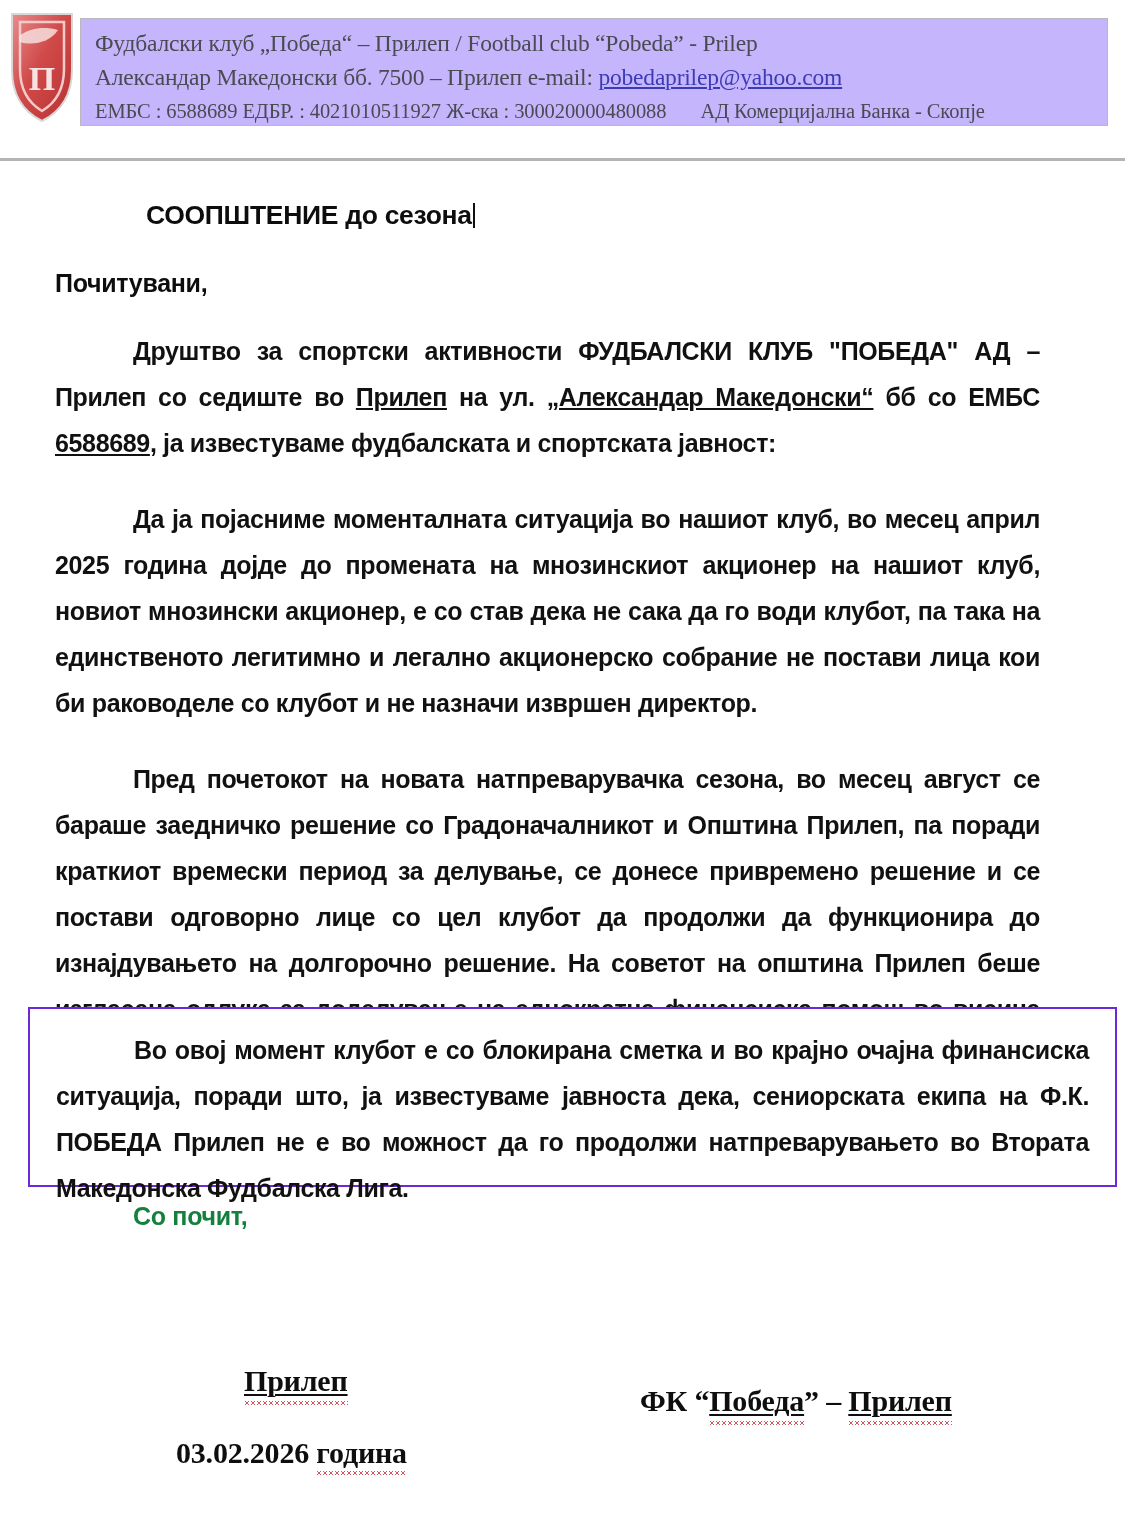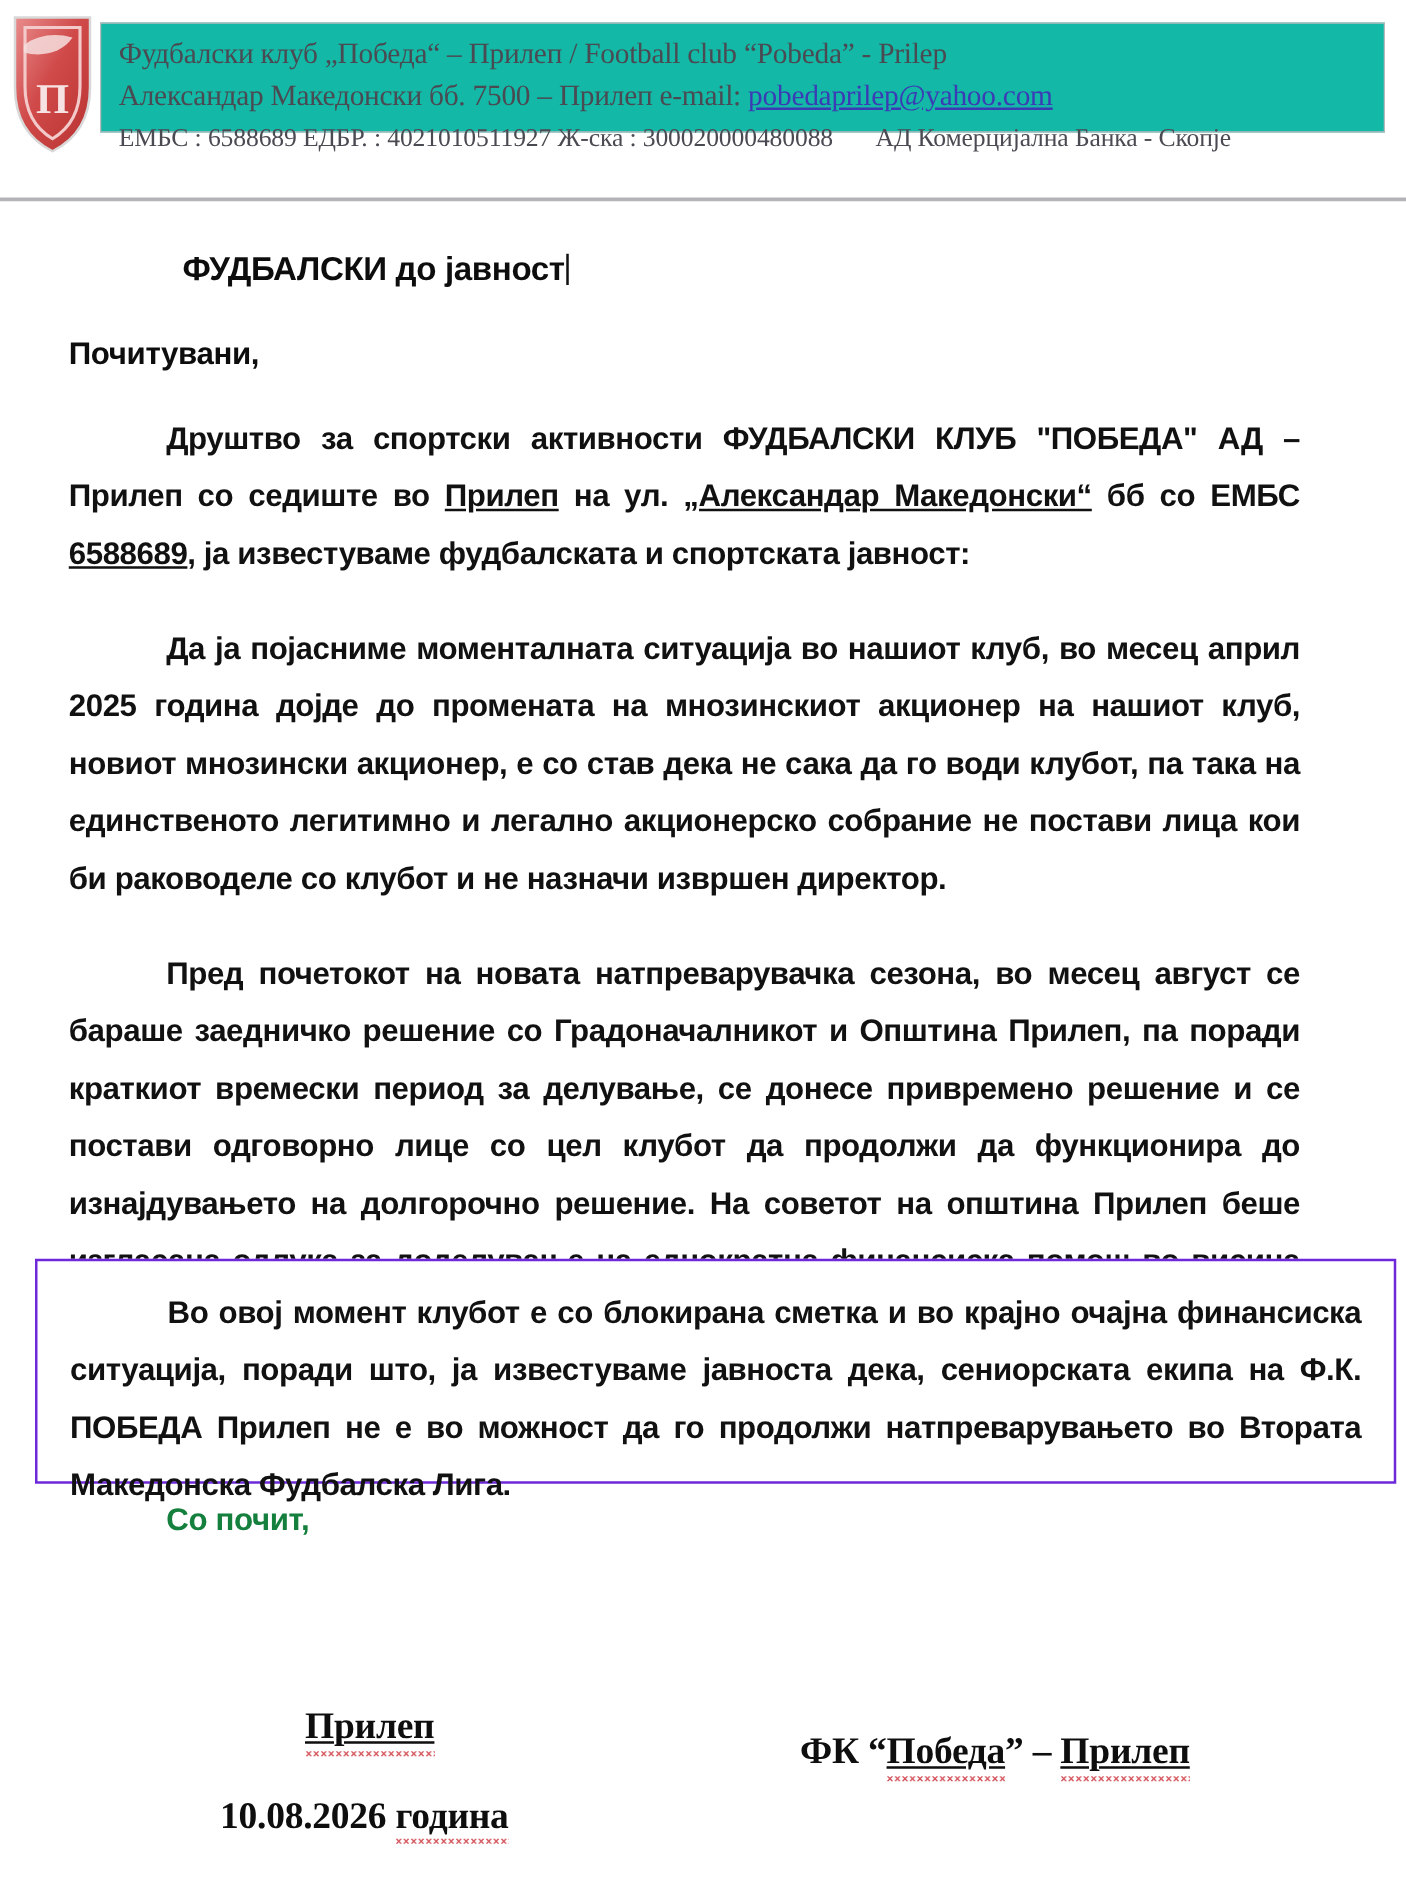--- a/index.html
+++ b/index.html
@@ -27,23 +27,23 @@
     left: 6px;
     top: 8px;
     width: 72px;
     height: 118px;
   }
   #letterhead-box {
     position: absolute;
     left: 80px;
     top: 18px;
     width: 1028px;
-    height: 88px;
+    height: 108px;
     border: 1px solid #b9b9bd;
-    background: #14b8a6;
+    background: #c4b5fd;
     box-sizing: border-box;
     padding: 7px 0 0 14px;
   }
   .lh-line {
     font-family: "Liberation Serif", serif;
     font-size: 23.5px;
     color: #4a4a52;
     line-height: 34px;
     white-space: nowrap;
     letter-spacing: -0.2px;
@@ -212,21 +212,21 @@
     <div class="lh-line">Фудбалски клуб „Победа“ – Прилеп / Football club “Pobeda” - Prilep</div>
     <div class="lh-line"><span>Александар Македонски бб. 7500 – Прилеп e-mail: </span><a id="letterhead-email" href="#">pobedaprilep@yahoo.com</a></div>
     <div class="lh-line small"><span>ЕМБС : 6588689  ЕДБР. :  4021010511927  Ж-ска : 300020000480088</span><span class="tail-sp">АД Комерцијална Банка - Скопје</span></div>
   </div>
 
   <div id="header-rule"></div>
 </div>
 
 <div id="doc-body">
 
-  <div id="announcement-title"><span>ФУДБАЛСКИ до јавност</span><span class="caret"></span></div>
+  <div id="announcement-title"><span>СООПШТЕНИЕ до сезона</span><span class="caret"></span></div>
 
   <div id="salutation">Почитувани,</div>
 
   <p class="body-par"><span>Друштво за спортски активности ФУДБАЛСКИ КЛУБ "ПОБЕДА" АД – Прилеп со седиште во </span><u>Прилеп</u><span> на ул. </span><u>„Александар Македонски“</u><span> бб со ЕМБС </span><u>6588689</u><span>, ја известуваме фудбалската и спортската јавност:</span></p>
 
   <p class="body-par">Да ја појасниме моменталната ситуација во нашиот клуб, во месец април 2025 година дојде до променатa на мнозинскиот акционер на нашиот клуб, новиот мнозински акционер, е со став дека не сака да го води клубот, па така на единственото легитимно и легално акционерско собрание не постави лица кои би раководеле со клубот и не назначи извршен директор.</p>
 
   <p class="body-par">Пред почетокот на новата натпреварувачка сезона, во месец август се бараше заедничко решение со Градоначалникот и Општина Прилеп, па поради краткиот времески период за делување, се донесе привремено решение и се постави одговорно лице со цел клубот да продолжи да функционира до изнајдувањето на долгорочно решение. На советот на  општина Прилеп беше изгласана одлука за доделување на еднократна финансиска помош во висина од 1.000.000,00 денари, која не беше исплатена поради распишувањето на локалните избори, истата до денес не е исплатена, што воедно беше и услов за клубот да се натпреварува во сезона 2025/2026 во ВМФЛ.</p>
 </div>
 
@@ -235,14 +235,14 @@
 </div>
 
 <div id="closing">Со почит,</div>
 
 <div id="signature-block">
 
   <div class="sig-text" id="sig-city"><span class="ul-solid sp-err">Прилеп</span></div>
 
   <div class="sig-text" id="sig-club"><span>ФК “</span><span class="ul-solid sp-err">Победа</span><span>” – </span><span class="ul-solid sp-err">Прилеп</span></div>
 
-  <div class="sig-text" id="sig-date"><span>10.08.2026 </span><span class="sp-err sp-err-plain">година</span></div>
+  <div class="sig-text" id="sig-date"><span>03.02.2026 </span><span class="sp-err sp-err-plain">година</span></div>
 </div>
 
 </body></html>

